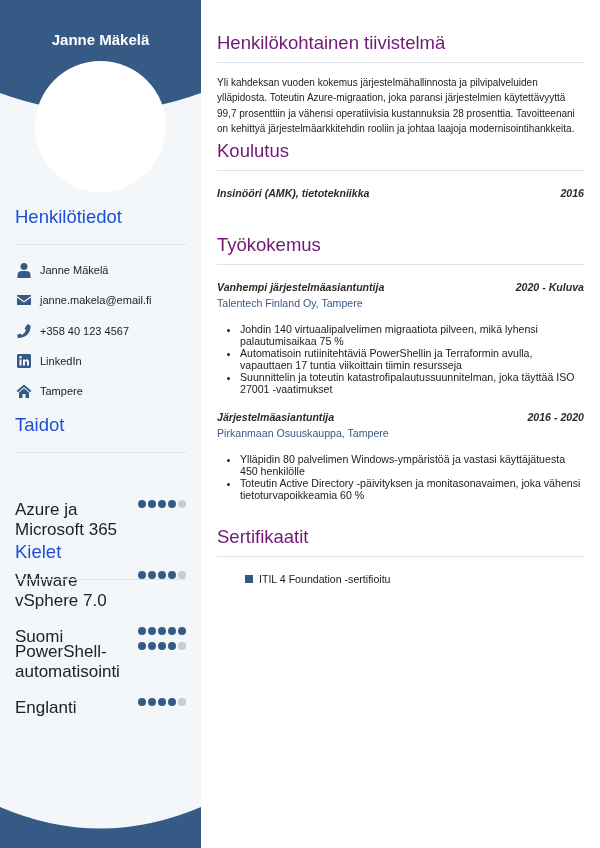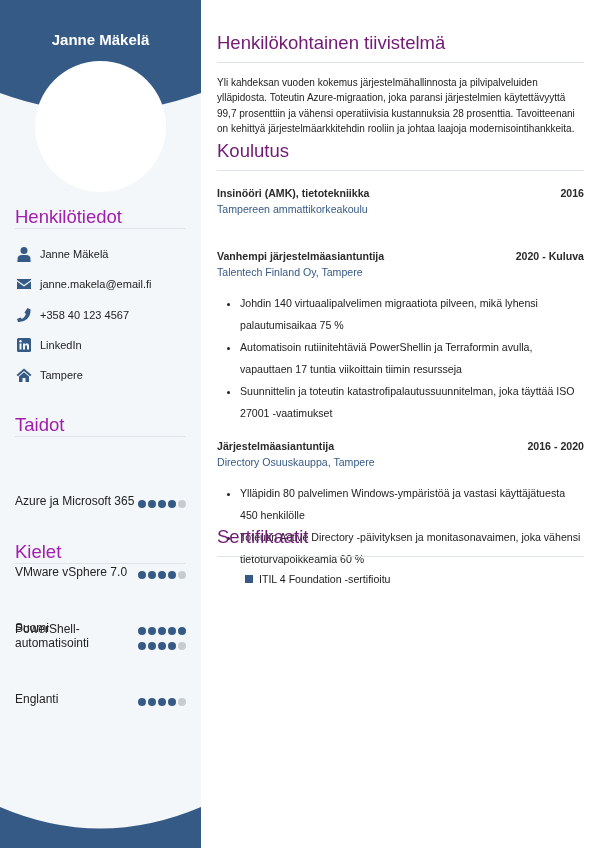--- a/index.html
+++ b/index.html
@@ -6,37 +6,37 @@
   html, body { width:600px; height:848px; background:#ffffff; overflow:hidden; }
   body { font-family:"Liberation Sans", sans-serif; color:#222; position:relative; }
 
   .sidebar { position:absolute; left:0; top:0; width:201px; height:848px; background:#f3f7f9; overflow:hidden; }
   .sidebar .top-shape { position:absolute; left:0; top:0; width:201px; height:140px; }
   .sidebar .bottom-shape { position:absolute; left:0; top:790px; width:201px; height:58px; }
   .name { position:absolute; top:31px; left:0; width:201px; text-align:center; color:#fff; font-weight:bold; font-size:15px; }
   .photo { position:absolute; left:35px; top:61px; width:131px; height:131px; border-radius:50%; background:#ffffff; }
 
   .side-section { position:absolute; left:15px; width:171px; }
-  .side-title { font-size:18.5px; color:#a21caf; padding-bottom:0; border-bottom:1px solid #dde3e8; }
+  .side-title { font-size:18.5px; color:#1d4ed8; padding-bottom:16px; border-bottom:1px solid #dde3e8; }
   .contact-list { margin-top:10px; }
   .contact { display:flex; align-items:center; height:30.3px; font-size:11px; color:#222; }
   .contact .ic { width:17px; height:17px; margin-right:8px; display:flex; align-items:center; justify-content:center; }
   .contact .ic svg { width:16px; height:16px; fill:#365a86; }
 
-  .skill { display:flex; align-items:flex-end; justify-content:space-between; height:24px; font-size:12px; color:#222;margin-top:47px; }
+  .skill { display:flex; align-items:flex-start; justify-content:space-between; height:24px; font-size:17px; color:#222;margin-top:47px; }
   .dots { display:flex; gap:2px; }
   .dot { width:8px; height:8px; border-radius:50%; background:#365a86; }
   .dot.off { background:#c9cccf; }
 
   .main { position:absolute; left:217px; top:0; width:367px; }
   .sec-title { font-size:18.5px; color:#701a75; padding-bottom:8px; border-bottom:1px solid #dde3e8; }
   .summary { font-size:10px; line-height:15.3px; color:#222; margin-top:12px; }
-  .entry-head { display:flex; justify-content:space-between; font-size:10.6px; font-weight:bold; color:#2a2a2a; margin-top:16px; }
+  .entry-head { display:flex; justify-content:space-between; font-size:10.6px; font-weight:bold; color:#2a2a2a; margin-top:16px;font-style:italic; }
   .entry-sub { font-size:10.6px; color:#365a86; margin-top:4px; }
-  ul.bullets { margin-top:14px; padding-left:23px; font-size:10.6px; line-height:22px; color:#222; }
+  ul.bullets { margin-top:14px; padding-left:23px; font-size:10.6px; line-height:12px; color:#222; }
   ul.bullets li { margin-bottom:0; }
   .cert { display:flex; align-items:center; font-size:10.6px; margin-top:16px;padding-left:28px; }
   .cert .sq { width:8px; height:8px; background:#365a86; margin-right:6px; }
 </style>
 </head>
 <body>
 
 <div class="sidebar">
   <svg class="top-shape" viewBox="0 0 201 140" preserveAspectRatio="none">
     <path d="M0,0 H201 V93 Q100,130 0,93 Z" fill="#365a86"></path>
@@ -168,44 +168,44 @@
     <div class="sec-title">Henkilökohtainen tiivistelmä</div>
     <p class="summary">Yli kahdeksan vuoden kokemus järjestelmähallinnosta ja pilvipalveluiden ylläpidosta. Toteutin Azure-migraation, joka paransi järjestelmien käytettävyyttä 99,7 prosenttiin ja vähensi operatiivisia kustannuksia 28 prosenttia. Tavoitteenani on kehittyä järjestelmäarkkitehdin rooliin ja johtaa laajoja modernisointihankkeita.</p>
   </div>
 
   <div style="position:absolute; top:140px; left:0; width:367px;">
     <div class="sec-title">Koulutus</div>
     <div class="entry-head">
       <span>Insinööri (AMK), tietotekniikka</span>
       <span>2016</span>
     </div>
-    <div class="entry-sub">Tampereen ammattikorkeakoulu</div>
   </div>
 
   <div style="position:absolute; top:234px; left:0; width:367px;">
+    <div class="sec-title">Työkokemus</div>
 
     <div>
       <div class="entry-head">
         <span>Vanhempi järjestelmäasiantuntija</span>
         <span>2020 - Kuluva</span>
       </div>
       <div class="entry-sub">Talentech Finland Oy, Tampere</div>
       <ul class="bullets">
         <li>Johdin 140 virtuaalipalvelimen migraatiota pilveen, mikä lyhensi palautumisaikaa 75 %</li>
         <li>Automatisoin rutiinitehtäviä PowerShellin ja Terraformin avulla, vapauttaen 17 tuntia viikoittain tiimin resursseja</li>
         <li>Suunnittelin ja toteutin katastrofipalautussuunnitelman, joka täyttää ISO 27001 -vaatimukset</li>
       </ul>
     </div>
 
     <div>
       <div class="entry-head" style="gap:16px;">
         <span>Järjestelmäasiantuntija</span>
         <span>2016 - 2020</span>
       </div>
-      <div class="entry-sub">Directory Osuuskauppa, Tampere</div>
+      <div class="entry-sub">Pirkanmaan Osuuskauppa, Tampere</div>
       <ul class="bullets">
         <li>Ylläpidin 80 palvelimen Windows-ympäristöä ja vastasi käyttäjätuesta 450 henkilölle</li>
         <li>Toteutin Active Directory -päivityksen ja monitasonavaimen, joka vähensi tietoturvapoikkeamia 60 %</li>
       </ul>
     </div>
   </div>
 
   <div style="position:absolute; top:526px; left:0; width:367px;">
     <div class="sec-title">Sertifikaatit</div>
     <div class="cert">

